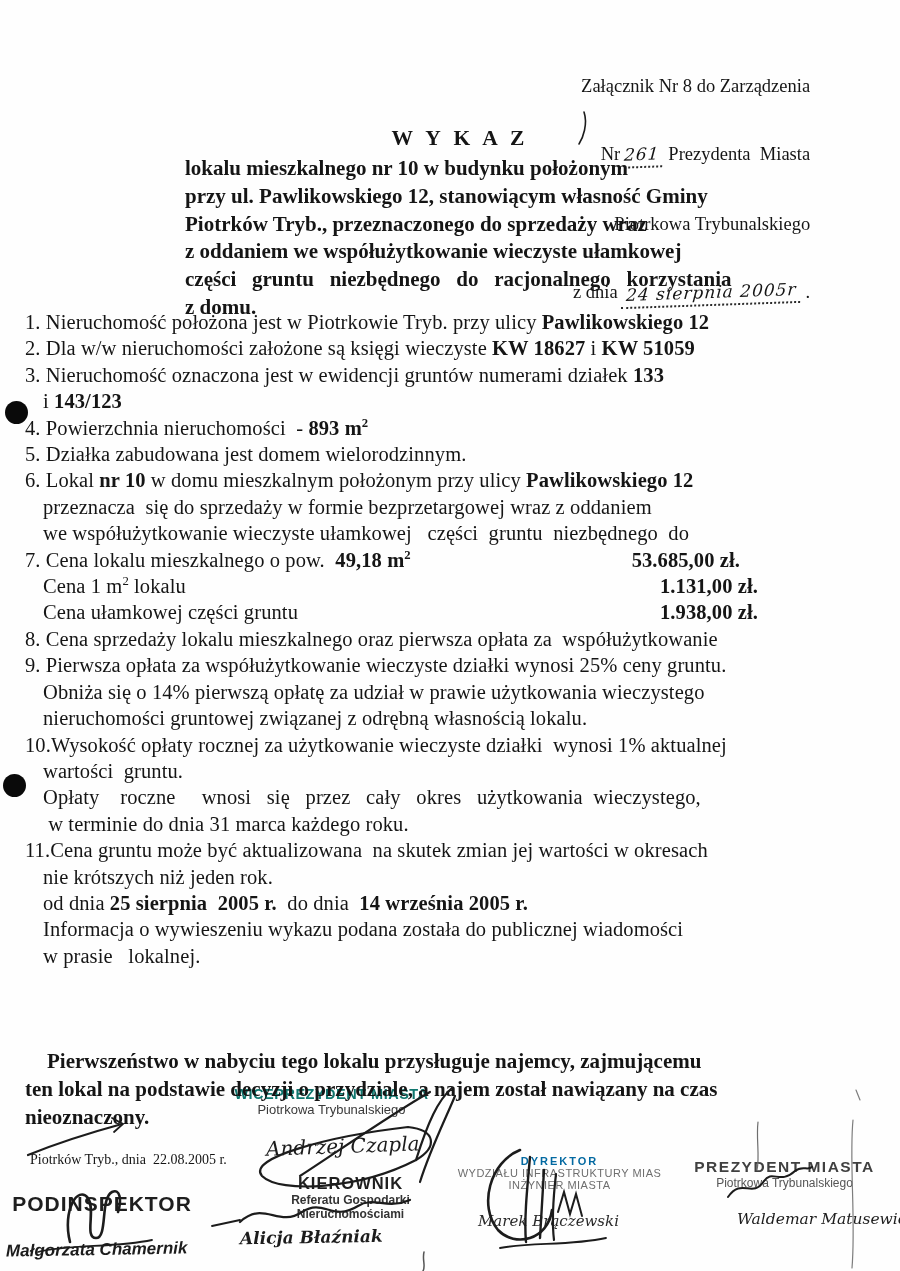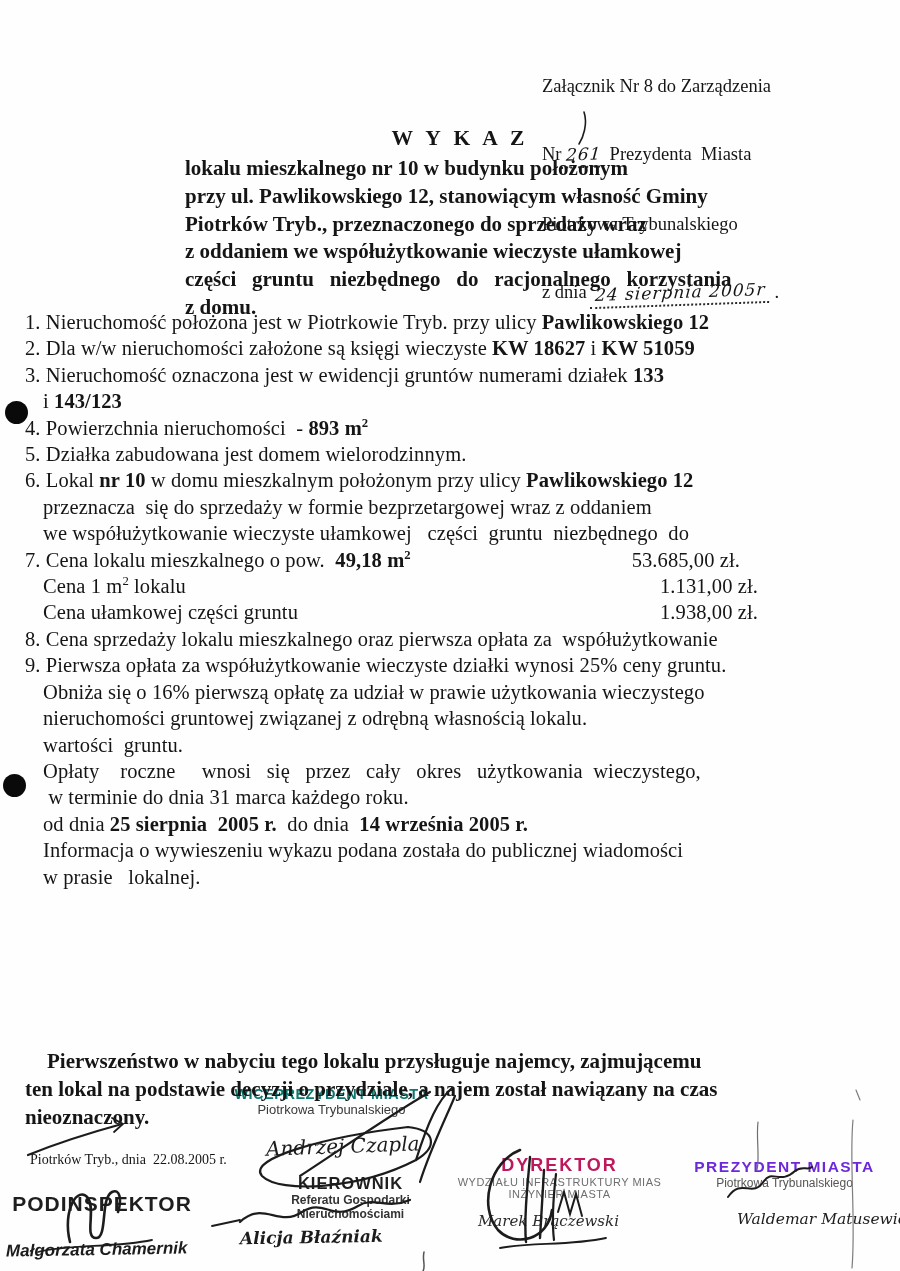--- a/index.html
+++ b/index.html
@@ -2,36 +2,36 @@
 <html lang="pl"><head>
 <meta charset="utf-8">
 <style>
   html,body{margin:0;padding:0;background:#ffffff;}
   .page{position:relative;width:900px;height:1271px;background:#fefefe;overflow:hidden;
         font-family:"Liberation Serif",serif;color:#151515;}
   .hole{position:absolute;background:#0a0a0a;border-radius:50%;width:23px;height:23px;}
   .hole-1{left:5px;top:401px;}
   .hole-2{left:3px;top:774px;}
 
-  .attachment{position:absolute;left:542px;top:30px;font-size:18.5px;line-height:22.6px;white-space:pre;}
+  .attachment{position:absolute;left:573px;top:30px;font-size:18.5px;line-height:22.6px;white-space:pre;text-align:right;}
   .hw{display:inline-block;font-style:italic;font-family:"DejaVu Serif",serif;font-size:17px;
       transform:rotate(-2deg) skewX(-6deg);letter-spacing:1px;}
   .dotted{border-bottom:2px dotted #2a2a2a;padding:0 4px;}
 
   .title{position:absolute;left:0;top:126px;width:920px;text-align:center;font-weight:bold;
          font-size:21.5px;letter-spacing:4px;}
   .intro{position:absolute;left:185px;top:155px;font-size:21px;font-weight:bold;line-height:27.8px;}
   .i-line{white-space:pre;}
 
   .list{position:absolute;left:25px;top:309px;font-size:20.5px;line-height:26.4px;letter-spacing:0.1px;}
   .line{white-space:pre;position:relative;}
   .cont{margin-left:18px;}
   .b{font-weight:bold;}
   .sup{vertical-align:super;font-size:0.62em;line-height:0;}
-  .price{position:absolute;left:530px;width:185px;text-align:right;font-weight:normal;white-space:pre;}
+  .price{position:absolute;left:530px;width:185px;text-align:right;font-weight:bold;white-space:pre;}
 
   .closing{position:absolute;left:25px;top:1047px;width:855px;font-size:21px;font-weight:bold;
            line-height:28px;z-index:3;}
   .c-line{white-space:pre;}
   .ind{text-indent:22px;}
 
   .dateline{position:absolute;left:30px;top:1152px;font-size:14px;z-index:2;white-space:pre;}
 
   .stamp{position:absolute;font-family:"Liberation Sans",sans-serif;text-align:center;color:#3d3d3d;z-index:1;}
   .stamp .s1{font-weight:bold;}
@@ -45,26 +45,26 @@
   .st-podinspektor{left:12px;top:1192px;width:180px;}
   .st-podinspektor .s1{font-size:21px;letter-spacing:1px;color:#1e1e1e;}
   .sig-chamernik{left:6px;top:1240px;font-size:17px;font-weight:bold;font-family:"Liberation Sans",sans-serif;transform:rotate(-1deg);}
 
   .st-kierownik{left:238px;top:1174px;width:225px;}
   .st-kierownik .s1{font-size:16.5px;letter-spacing:1px;color:#1f1f1f;}
   .st-kierownik .s2{font-size:12px;font-weight:bold;color:#333;}
   .sig-blazniak{left:240px;top:1227px;font-size:17px;font-weight:bold;transform:rotate(-1deg);}
 
   .st-dyrektor{left:452px;top:1155px;width:215px;color:#555;}
-  .st-dyrektor .s1{font-size:18px;letter-spacing:2px;color:#be185d;}
+  .st-dyrektor .s1{font-size:11px;letter-spacing:2px;color:#0369a1;}
   .st-dyrektor .s2,.st-dyrektor .s3{font-size:11px;color:#6e6e6e;letter-spacing:0.5px;}
   .sig-braczewski{left:478px;top:1212px;font-size:15px;color:#2a2a2a;}
 
   .st-prezydent{left:682px;top:1158px;width:205px;}
-  .st-prezydent .s1{font-size:15.5px;letter-spacing:1.5px;color:#6d28d9;}
+  .st-prezydent .s1{font-size:15.5px;letter-spacing:1.5px;color:#404040;}
   .st-prezydent .s2{font-size:12px;color:#555;}
   .sig-matusewicz{left:698px;top:1210px;font-size:15.5px;margin-left:39px;}
 
   .scribbles{position:absolute;left:0;top:0;width:900px;height:1271px;z-index:4;pointer-events:none;}
 </style>
 </head>
 <body>
 
 <div class="page">
 
@@ -114,27 +114,32 @@
     <div>
       <div class="line"><span class="price">53.685,00 zł.</span><span><span>7. Cena lokalu mieszkalnego o pow.  </span><span class="b">49,18 m</span><span class="b sup">2</span></span></div>
       <div class="line cont"><span class="price">1.131,00 zł.</span><span><span>Cena 1 m</span><span class="sup">2</span><span> lokalu</span></span></div>
       <div class="line cont"><span class="price">1.938,00 zł.</span><span><span>Cena ułamkowej części gruntu</span></span></div>
     </div>
     <div>
       <div class="line"><span>8. Cena sprzedaży lokalu mieszkalnego oraz pierwsza opłata za  współużytkowanie</span></div>
     </div>
     <div>
       <div class="line"><span>9. Pierwsza opłata za współużytkowanie wieczyste działki wynosi 25% ceny gruntu.</span></div>
-      <div class="line cont"><span>Obniża się o 16% pierwszą opłatę za udział w prawie użytkowania wieczystego</span></div>
+      <div class="line cont"><span>Obniża się o 14% pierwszą opłatę za udział w prawie użytkowania wieczystego</span></div>
       <div class="line cont"><span>nieruchomości gruntowej związanej z odrębną własnością lokalu.</span></div>
     </div>
     <div>
+      <div class="line"><span>10.Wysokość opłaty rocznej za użytkowanie wieczyste działki  wynosi 1% aktualnej</span></div>
       <div class="line cont"><span>wartości  gruntu.</span></div>
       <div class="line cont"><span>Opłaty    roczne     wnosi   się   przez   cały   okres   użytkowania  wieczystego,</span></div>
       <div class="line cont"><span> w terminie do dnia 31 marca każdego roku.</span></div>
+    </div>
+    <div>
+      <div class="line"><span>11.Cena gruntu może być aktualizowana  na skutek zmian jej wartości w okresach</span></div>
+      <div class="line cont"><span>nie krótszych niż jeden rok.</span></div>
     </div>
     <div>
       <div class="line cont"><span>od dnia </span><span class="b">25 sierpnia  2005 r.</span><span>  do dnia  </span><span class="b">14 września 2005 r.</span></div>
       <div class="line cont"><span>Informacja o wywieszeniu wykazu podana została do publicznej wiadomości</span></div>
       <div class="line cont"><span>w prasie   lokalnej.</span></div>
     </div>
   </div>
 
   <div class="closing">
     <div class="c-line ind">Pierwszeństwo w nabyciu tego lokalu przysługuje najemcy, zajmującemu</div>

